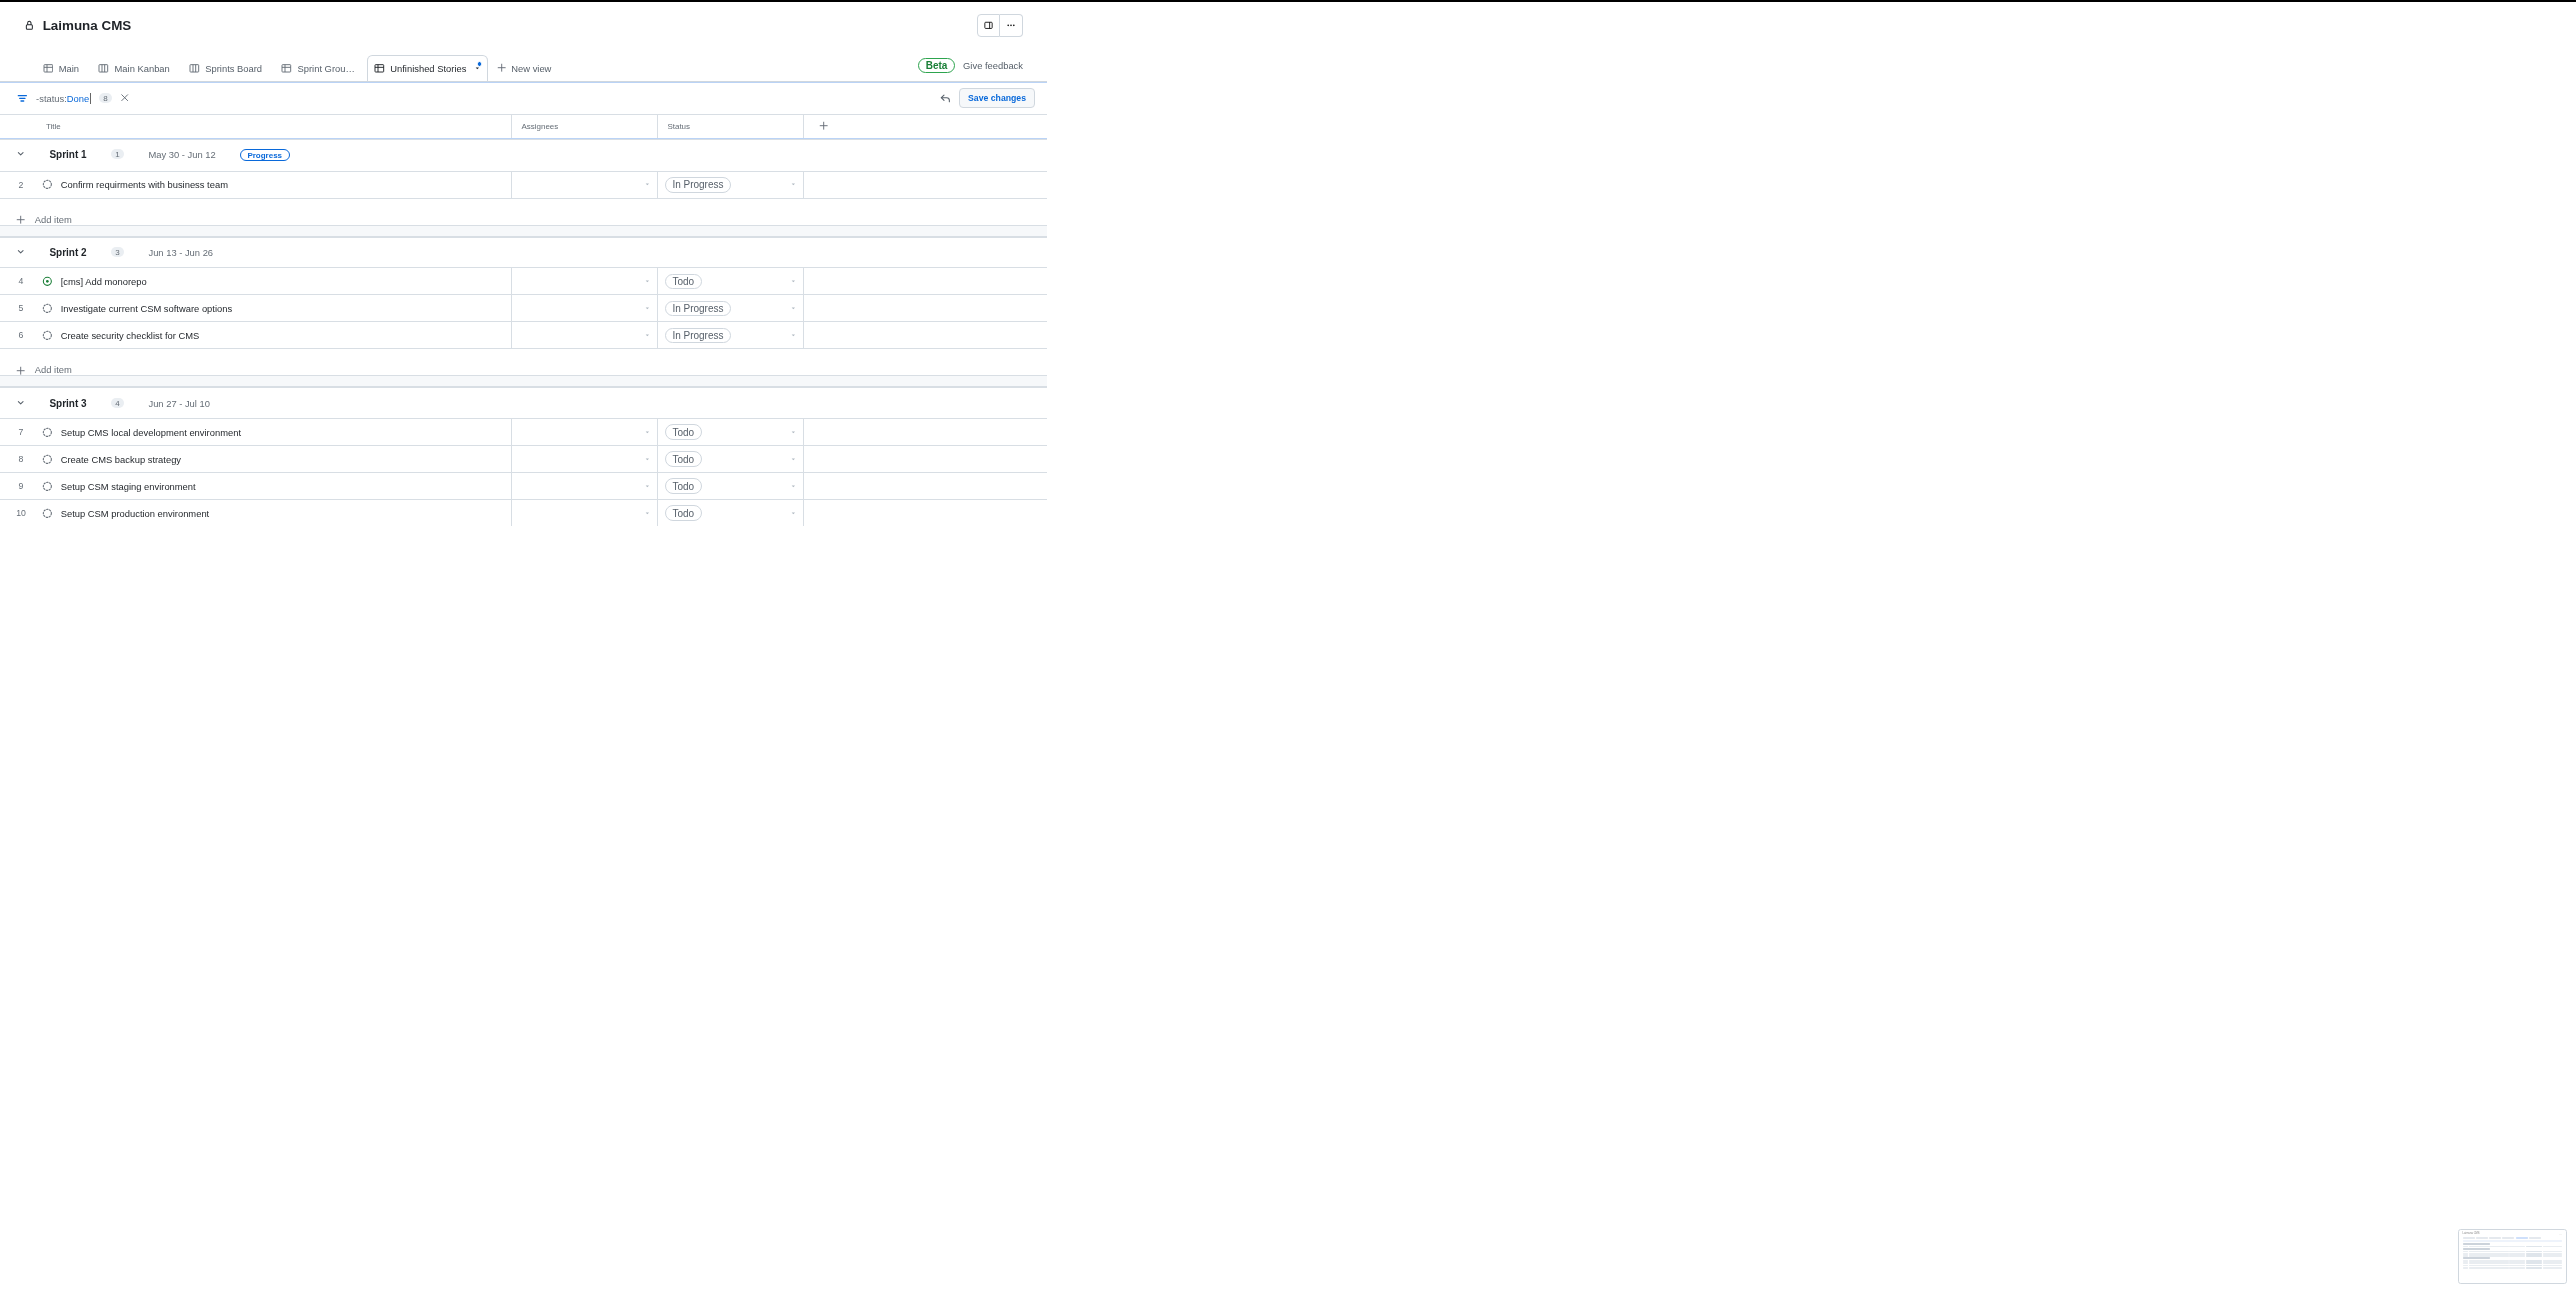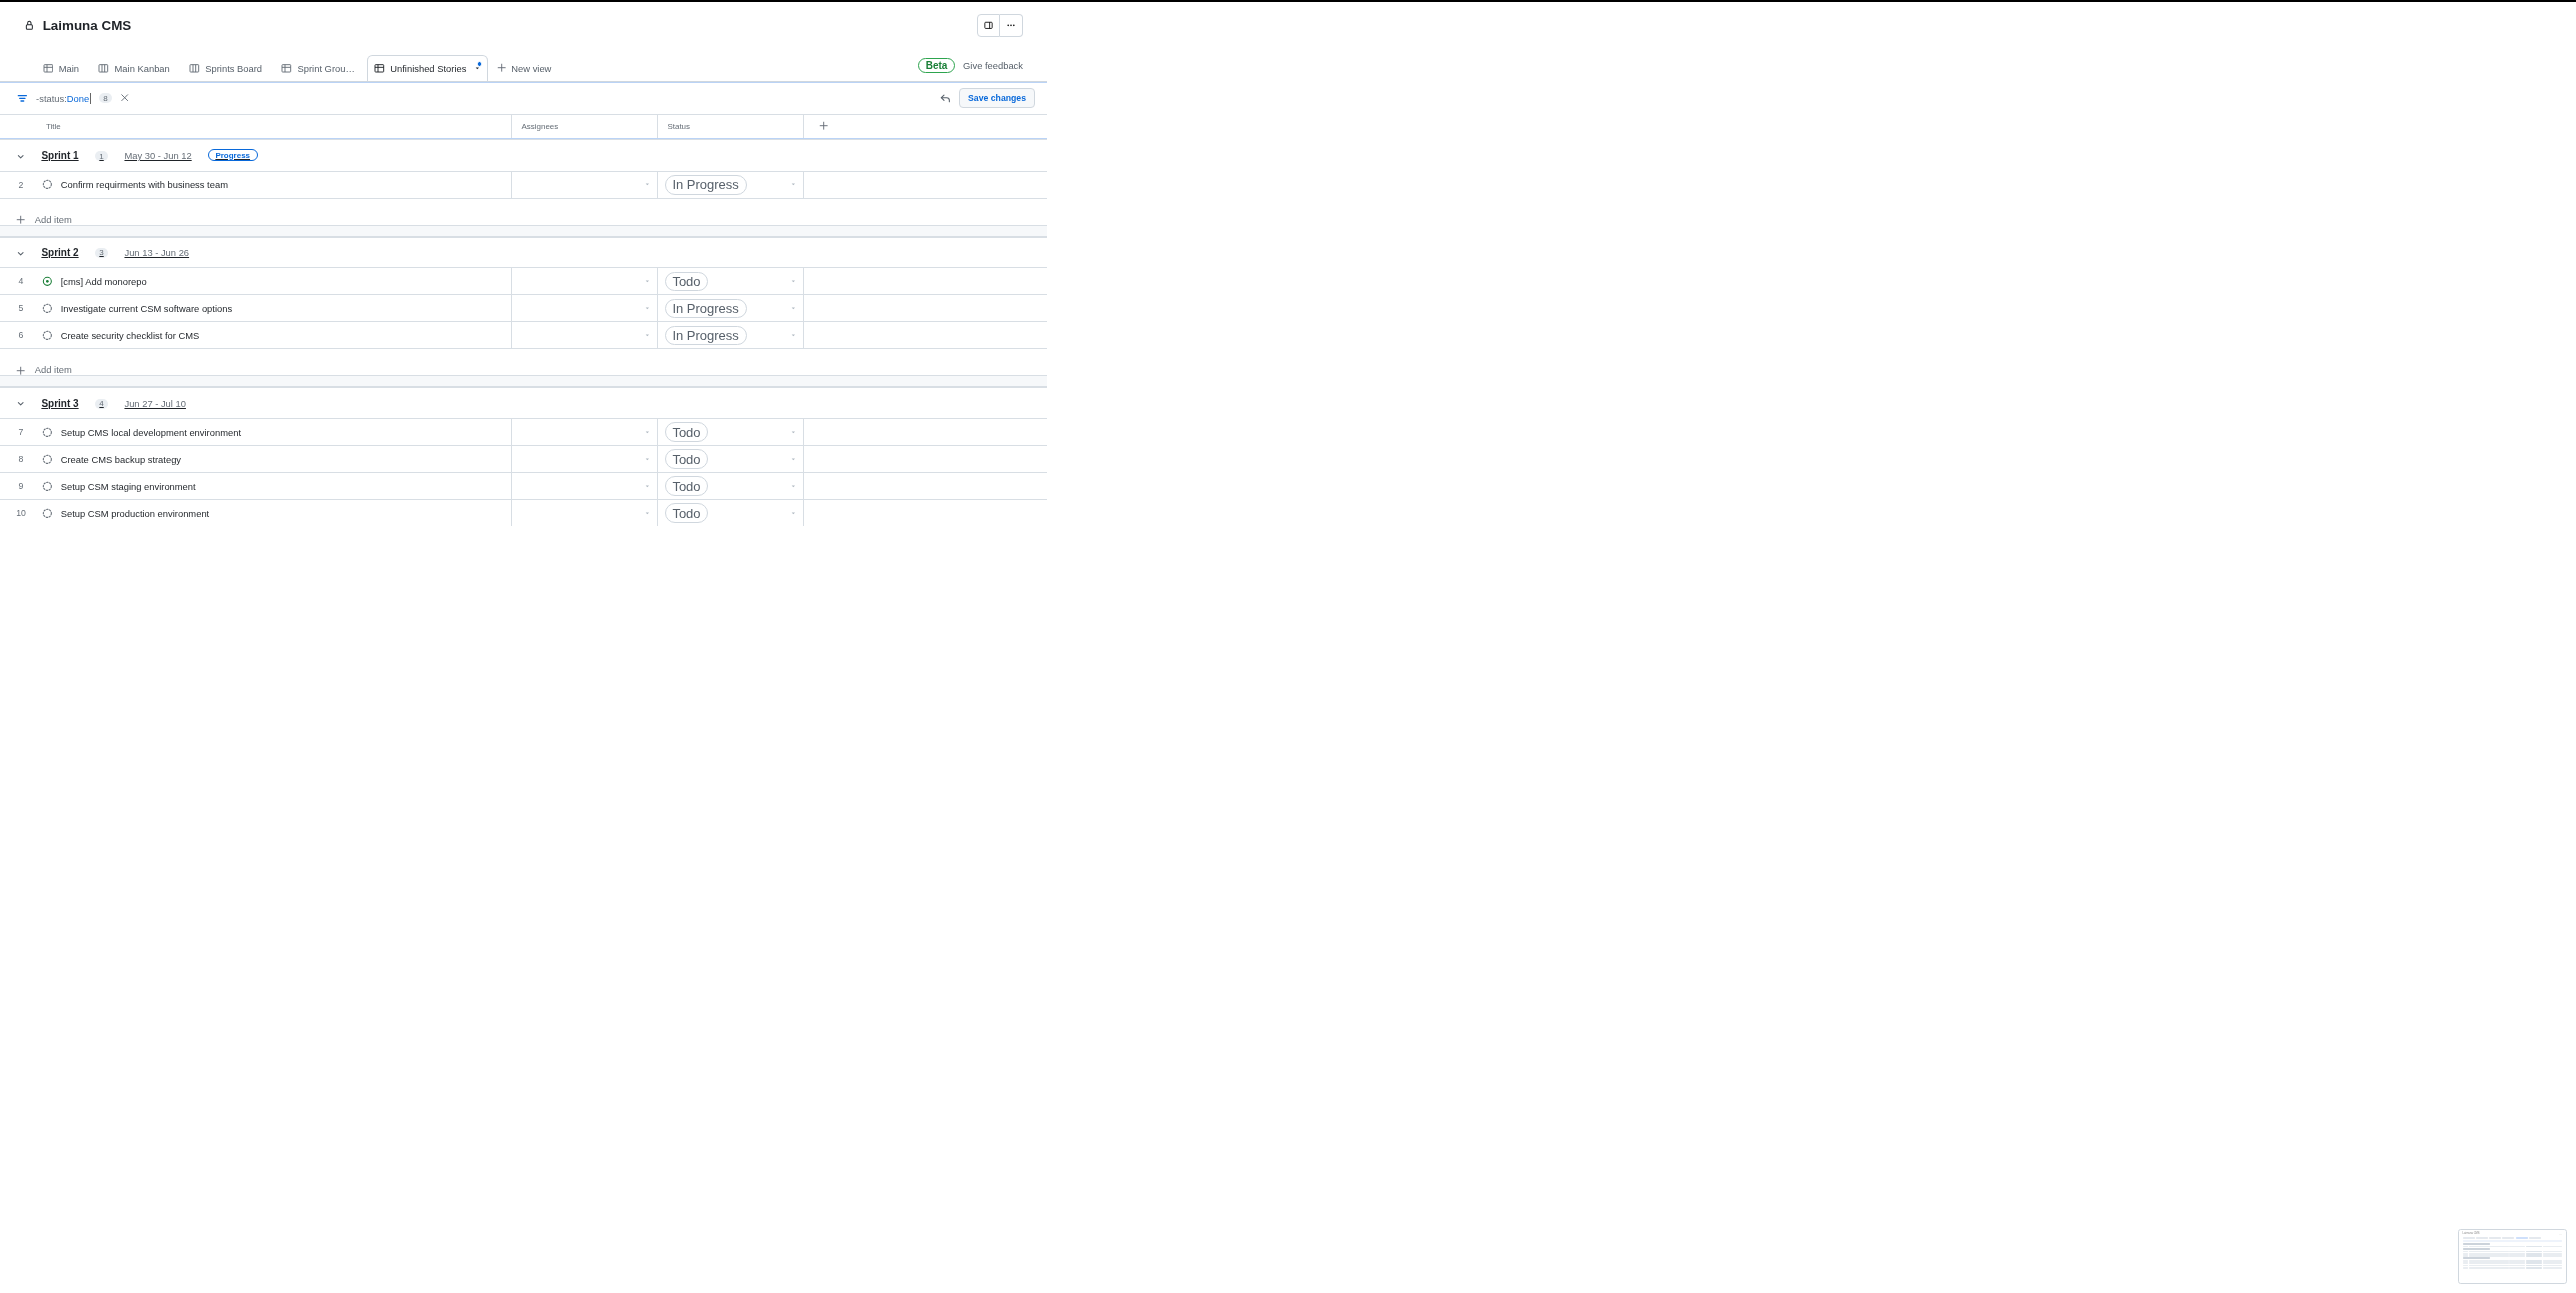--- a/index.html
+++ b/index.html
@@ -228,24 +228,23 @@
     border-top: 0.7px solid var(--border-light);
   }
   .group-gap {
     height: 12px;
     background: var(--bg-subtle);
     border-top: 0.7px solid var(--border-light);
     border-bottom: 0.7px solid var(--border-light);
   }
   .group-header {
     display: flex;
-    align-items: flex-end;
-    gap: 16px;
+    align-items: flex-start;
+    gap: 24px;
     padding: 9.4px 16px;
-    text-decoration: underline;
   }
   .chev { display:inline-flex; color: var(--muted2); cursor:pointer; }
   .group-title { font-weight: 600; font-size: 10px; }
   .group-count {
     font-size: 8px;
     color: var(--muted);
     background: #eaeef2;
     border-radius: 670px;
     padding: 0.7px 4.7px;
   }
@@ -289,21 +288,21 @@
     padding-right: 6.7px;
   }
   .row .cell-status {
     display:flex; align-items:center; justify-content:space-between;
     border-right: 0.7px solid var(--border-light);
     height: 100%;
     padding: 0 6.7px;
   }
   .small-chev { display:inline-flex; color: #afb8c1; }
   .status-pill {
-    font-size: 13px;
+    font-size: 10px;
     color: var(--muted2);
     border: 0.7px solid var(--border);
     background: #fff;
     border-radius: 670px;
     padding: 1.3px 6.7px;
   }
   .issue-icon { display:inline-flex; }
 
   
   .add-row {

